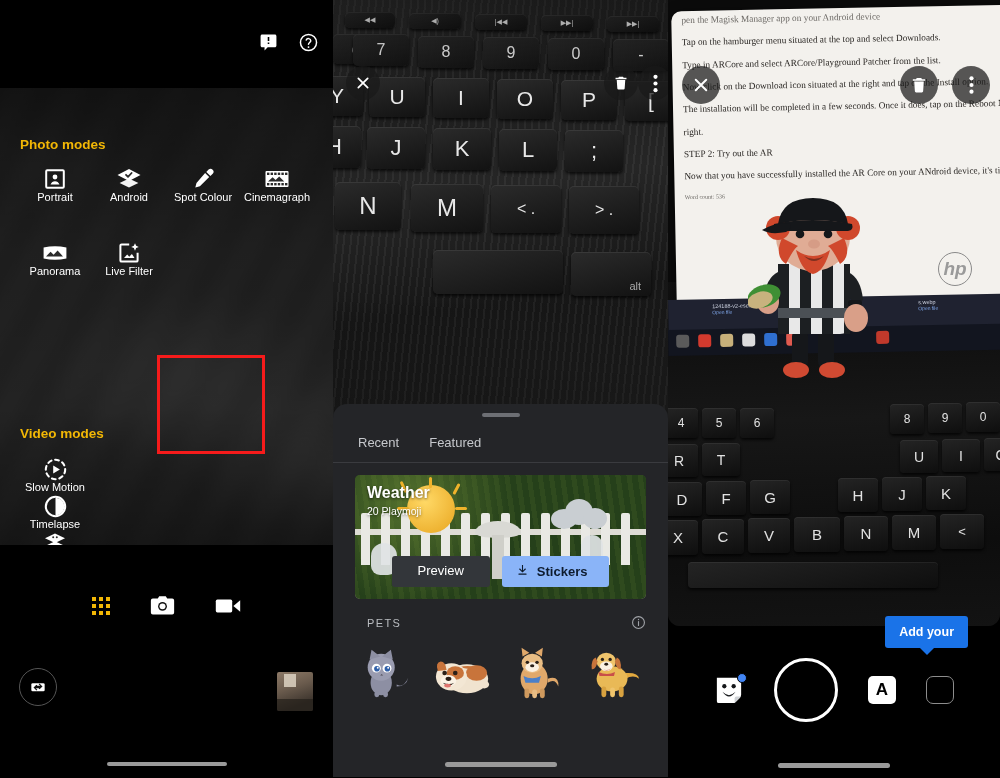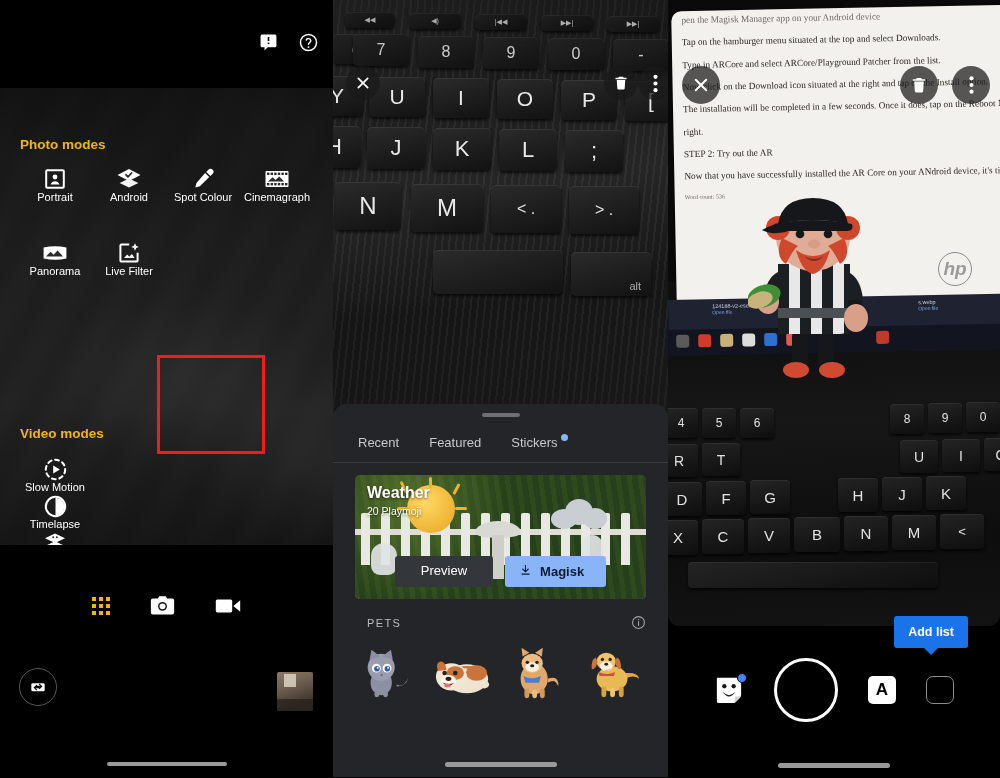--- a/index.html
+++ b/index.html
@@ -409,24 +409,20 @@
     <div class="sheet">
       <div class="sheet-handle"></div>
 
       <div class="tabs">
         <div class="tab">
           <span>Recent</span>
         </div>
         <div class="tab">
           <span>Featured</span>
         </div>
-        <div class="tab">
-          <span>Stickers</span>
-          <span class="dot"></span>
-        </div>
         <div class="tab-rule"></div>
       </div>
 
       <div class="promo">
         <div class="promo-bg"></div>
         <div class="fence">
           <div class="fence-rail"></div>
           <i style="left:6px"></i>
             <i style="left:26px"></i>
             <i style="left:46px"></i>
@@ -465,21 +461,21 @@
         </div>
         <div class="promo-btns">
           <div class="btn-preview">Preview</div>
           <div class="btn-install">
             <span>
               <svg width="13" height="14" viewBox="0 0 24 24" fill="#0d1b2e">
                 <path d="M11 2.6h2v10.2l3.9-3.9 1.5 1.5L12 16.8 5.6 10.4l1.5-1.5 3.9 3.9z"></path>
                 <rect x="4.6" y="18.4" width="14.8" height="2.4" rx="0.6"></rect>
               </svg>
             </span>
-            <span>Magisk</span>
+            <span>Stickers</span>
           </div>
         </div>
       </div>
 
       <div class="pets-head">
         <span class="pets-label">PETS</span>
         <span class="icn">
           <svg width="15" height="15" viewBox="0 0 24 24" fill="none" stroke="#9fa2a7" stroke-width="1.8">
             <circle cx="12" cy="12" r="9.5"></circle>
               <path d="M12 10.6v6.2" stroke-linecap="round"></path>
@@ -690,21 +686,21 @@
       </div>
       <div class="circ-btn" style="left:284px;top:66px;width:38px;height:38px;">
         <svg width="5" height="20" viewBox="0 0 6 22" fill="#fff">
           <circle cx="3" cy="3" r="2.5"></circle>
             <circle cx="3" cy="11" r="2.5"></circle>
             <circle cx="3" cy="19" r="2.5"></circle>
         </svg>
       </div>
     </div>
 
-    <div class="tooltip">Add list</div>
+    <div class="tooltip">Add your</div>
 
     <div class="p3-bottom">
       <div class="p3-controls">
         <div class="sticker-btn">
           <svg width="30" height="28" viewBox="0 0 32 30">
             <path d="M3 2h26v18q0 2-2 4l-5 5H5a2 2 0 0 1-2-2z" fill="#fff"></path>
             <path d="M22 29l7-7h-5a2 2 0 0 0-2 2z" fill="#cfd2d6"></path>
             <circle cx="11" cy="11" r="2.3" fill="#15171a"></circle>
             <circle cx="21" cy="11" r="2.3" fill="#15171a"></circle>
             <path d="M9 17q7 7 14 0-7 10-14 0z" fill="#15171a"></path>

